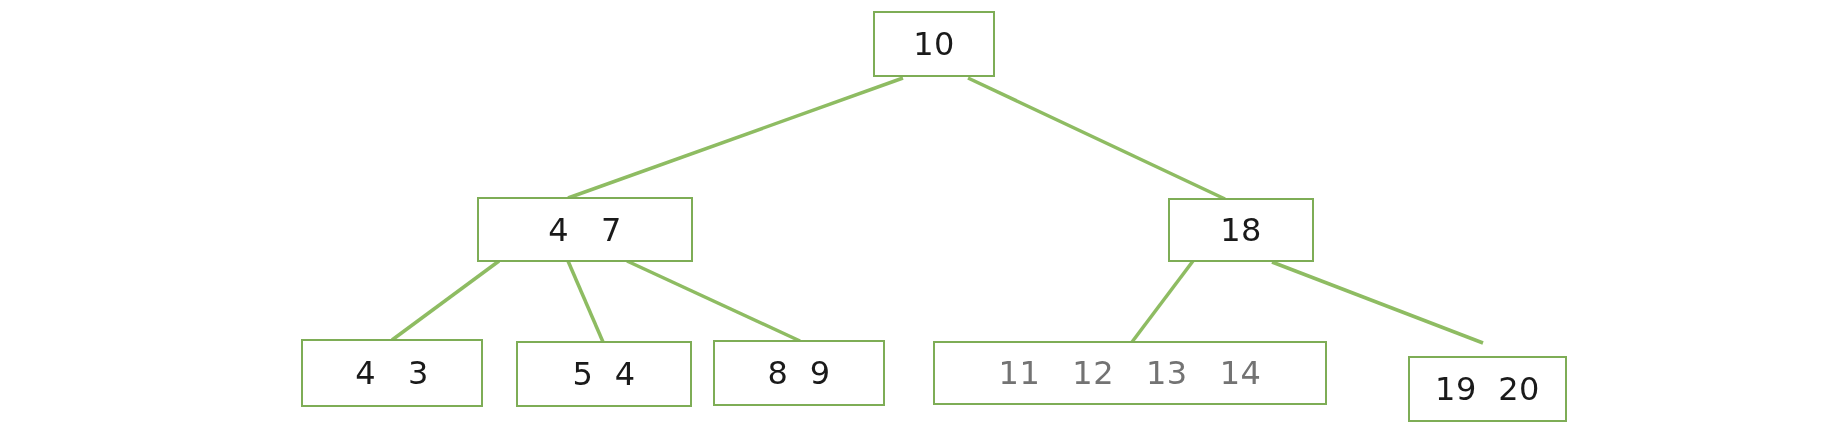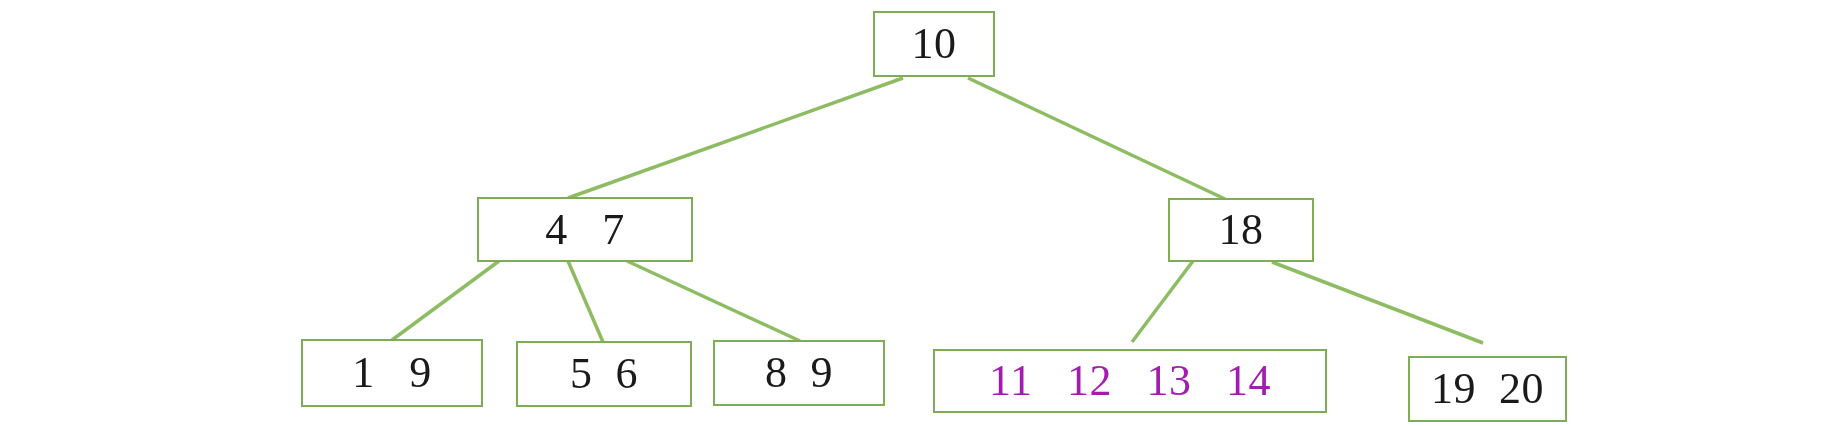--- a/index.html
+++ b/index.html
@@ -24,41 +24,40 @@
   }
   .tree-node {
     position: absolute;
     box-sizing: border-box;
     background: #ffffff;
     display: flex;
     align-items: center;
     justify-content: center;
     white-space: pre;
     line-height: 1;
-    font-size: 44px;
+    font-size: 32px;
     letter-spacing: 0.5px;
-    font-family: Liberation Serif, serif;
   }
 </style>
 </head>
 <body>
 
 <div class="canvas">
   <svg class="edges-layer" viewBox="0 0 1832 426" xmlns="http://www.w3.org/2000/svg">
       <line x1="903" y1="78" x2="568" y2="198" stroke="#8ebc62" stroke-width="3.5"></line>
       <line x1="968" y1="78" x2="1225" y2="199" stroke="#8ebc62" stroke-width="3.5"></line>
       <line x1="499" y1="261" x2="392" y2="340" stroke="#8ebc62" stroke-width="3.5"></line>
       <line x1="568" y1="261" x2="603" y2="342" stroke="#8ebc62" stroke-width="3.5"></line>
       <line x1="627" y1="261" x2="800" y2="341" stroke="#8ebc62" stroke-width="3.5"></line>
       <line x1="1193" y1="261" x2="1132" y2="342" stroke="#8ebc62" stroke-width="3.5"></line>
       <line x1="1272" y1="262" x2="1483" y2="343" stroke="#8ebc62" stroke-width="3.5"></line>
     </svg>
   <div id="nodes-layer">
       <div class="tree-node" style="left: 873px; top: 11px; width: 122px; height: 66px; border: 2.5px solid rgb(126, 173, 86); background: rgb(255, 255, 255); color: rgb(26, 26, 26);"><span>10</span></div>
       <div class="tree-node" style="left: 477px; top: 197px; width: 216px; height: 65px; border: 2.5px solid rgb(126, 173, 86); background: rgb(255, 255, 255); color: rgb(26, 26, 26);"><span>4   7</span></div>
       <div class="tree-node" style="left: 1168px; top: 198px; width: 146px; height: 64px; border: 2.5px solid rgb(126, 173, 86); background: rgb(255, 255, 255); color: rgb(26, 26, 26);"><span>18</span></div>
-      <div class="tree-node" style="left: 301px; top: 339px; width: 182px; height: 68px; border: 2.5px solid rgb(126, 173, 86); background: rgb(255, 255, 255); color: rgb(26, 26, 26);"><span>1   9</span></div>
-      <div class="tree-node" style="left: 516px; top: 341px; width: 176px; height: 66px; border: 2.5px solid rgb(126, 173, 86); background: rgb(255, 255, 255); color: rgb(26, 26, 26);"><span>5  6</span></div>
+      <div class="tree-node" style="left: 301px; top: 339px; width: 182px; height: 68px; border: 2.5px solid rgb(126, 173, 86); background: rgb(255, 255, 255); color: rgb(26, 26, 26);"><span>4   3</span></div>
+      <div class="tree-node" style="left: 516px; top: 341px; width: 176px; height: 66px; border: 2.5px solid rgb(126, 173, 86); background: rgb(255, 255, 255); color: rgb(26, 26, 26);"><span>5  4</span></div>
       <div class="tree-node" style="left: 713px; top: 340px; width: 172px; height: 66px; border: 2.5px solid rgb(126, 173, 86); background: rgb(255, 255, 255); color: rgb(26, 26, 26);"><span>8  9</span></div>
-      <div class="tree-node" style="left: 933px; top: 349px; width: 394px; height: 64px; border: 2.5px solid rgb(126, 173, 86); background: rgb(255, 255, 255); color: #a21caf;"><span>11   12   13   14</span></div>
+      <div class="tree-node" style="left: 933px; top: 341px; width: 394px; height: 64px; border: 2.5px solid rgb(126, 173, 86); background: rgb(255, 255, 255); color: #737373;"><span>11   12   13   14</span></div>
       <div class="tree-node" style="left: 1408px; top: 342px; width: 159px; height: 66px; border: 2.5px solid rgb(126, 173, 86); background: rgb(255, 255, 255); color: rgb(26, 26, 26); margin-top: 14px;"><span>19  20</span></div>
     </div>
 </div>
 
 </body></html>

